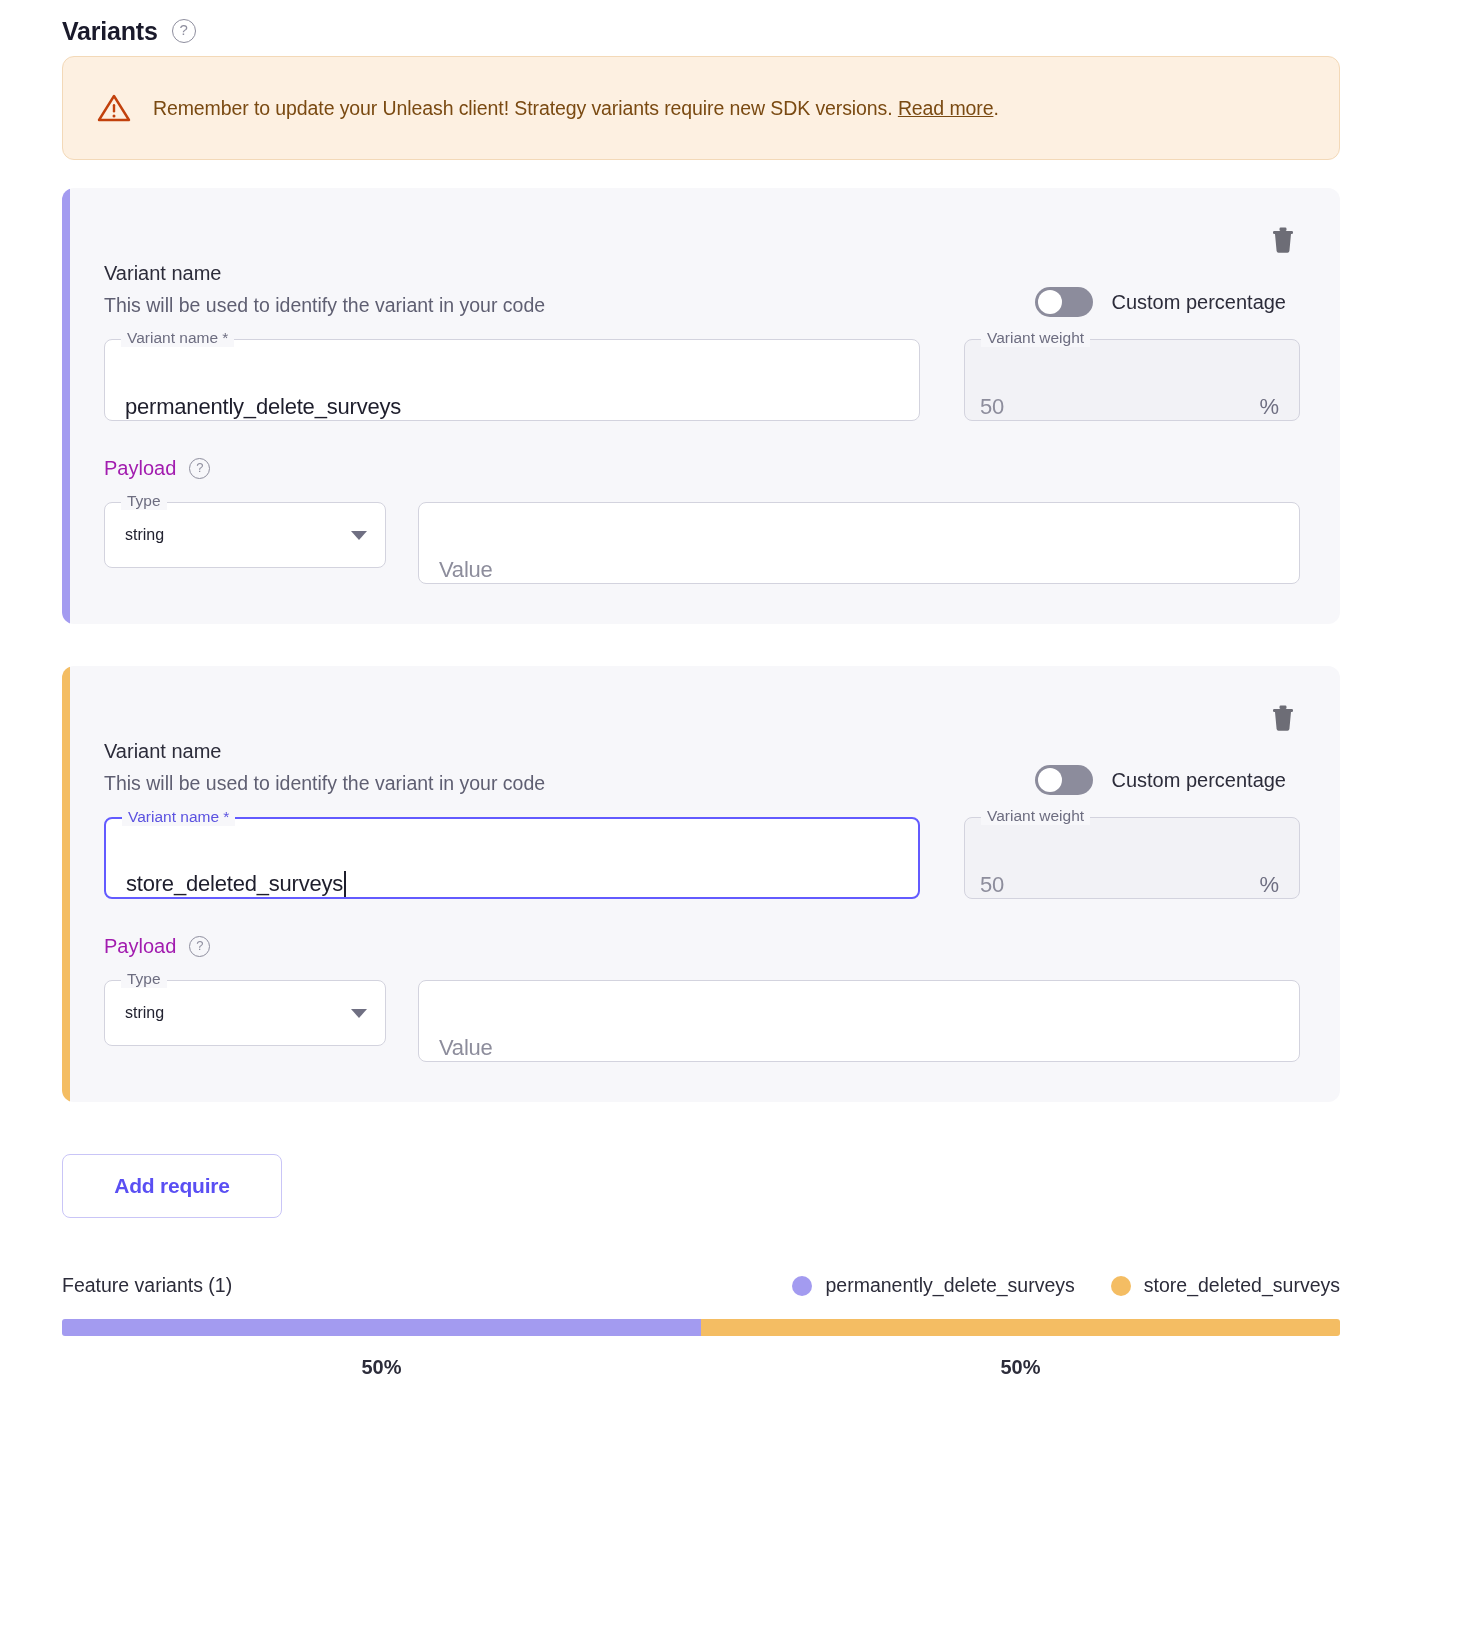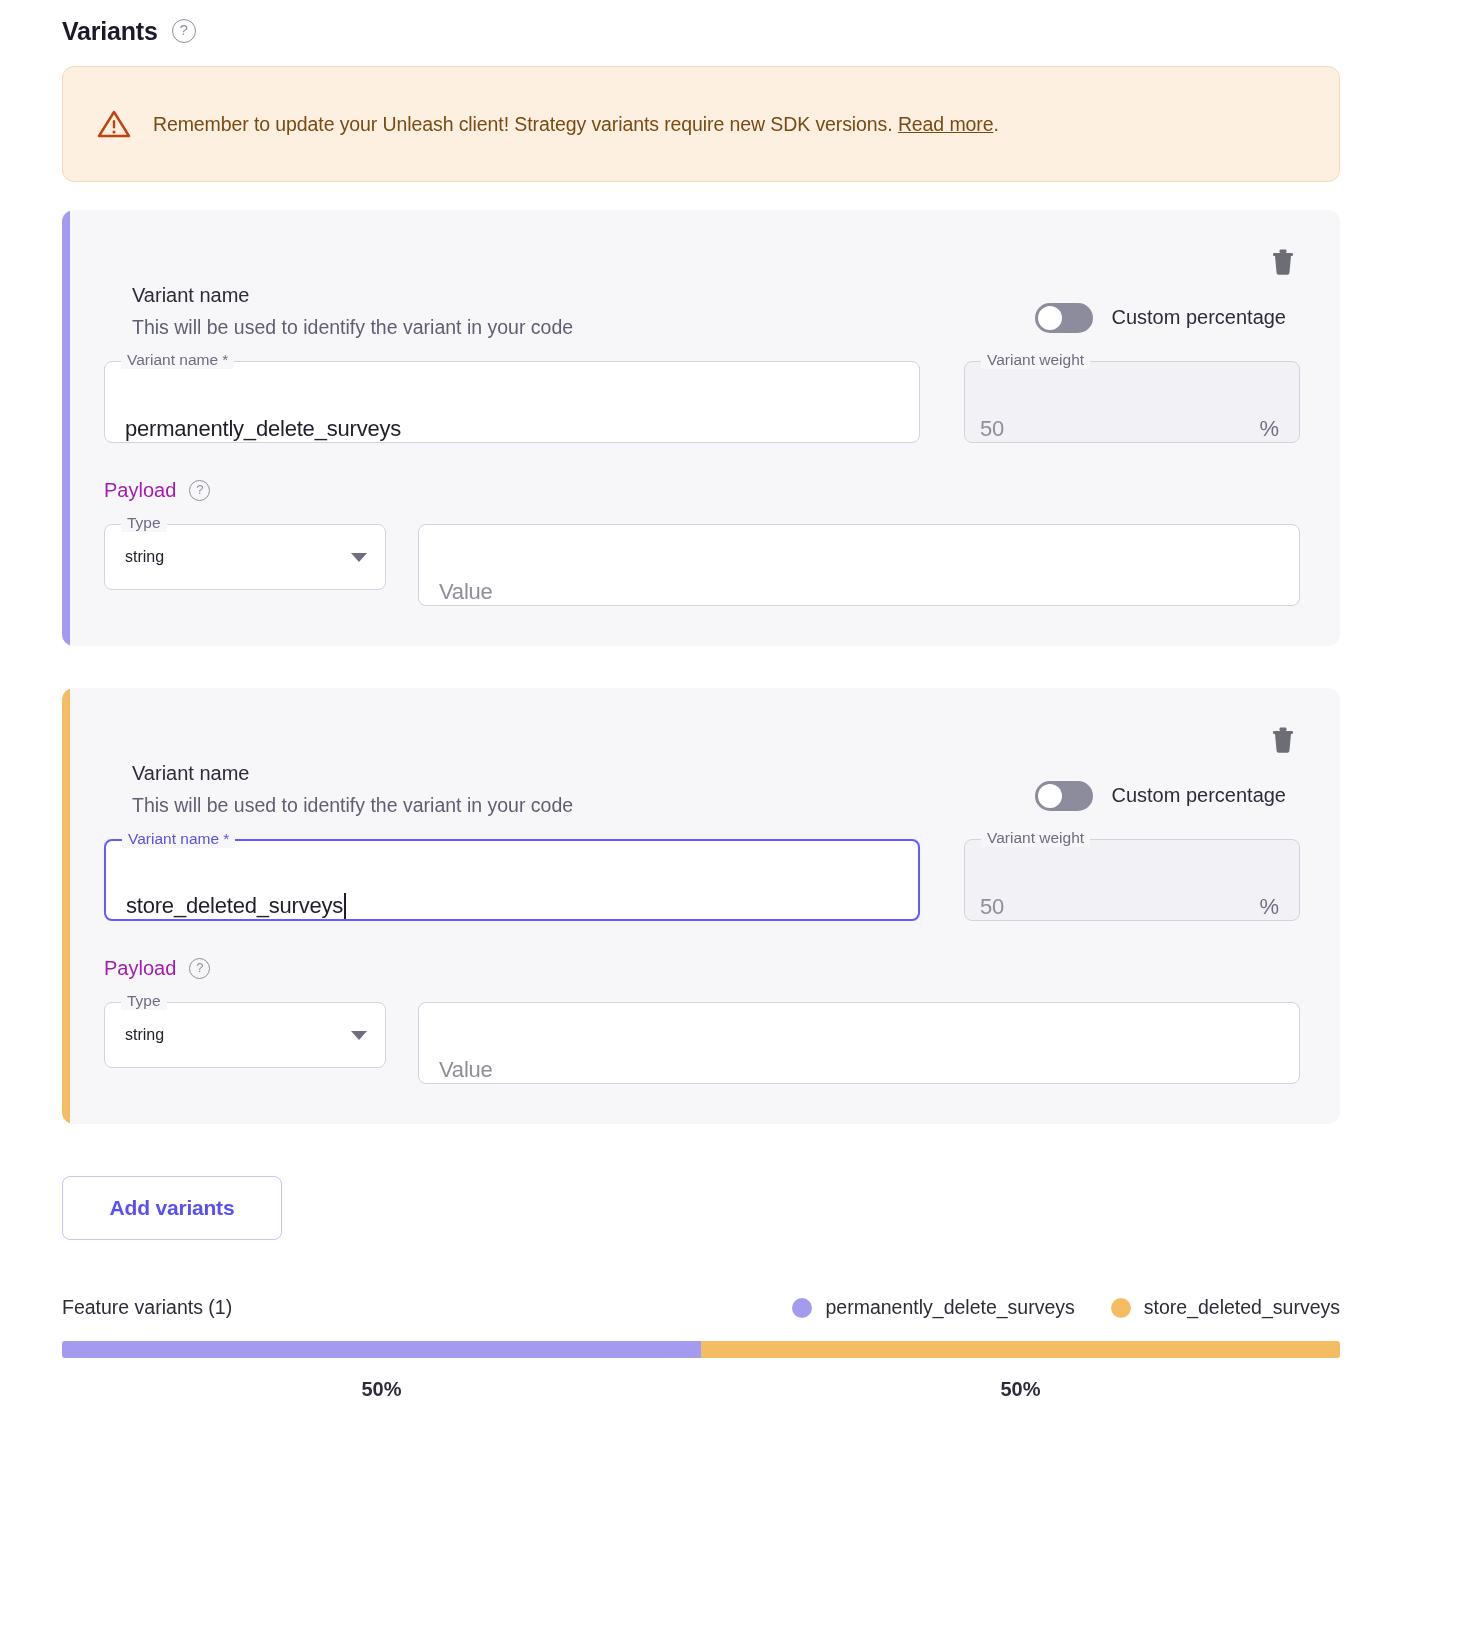--- a/index.html
+++ b/index.html
@@ -39,25 +39,25 @@
     font-size: 15px;
     line-height: 20px;
     text-align: center;
     display: inline-block;
     cursor: pointer;
     user-select: none;
   }
 
   
   .banner {
-    margin: 14px 118px 0 62px;
+    margin: 4px 118px 0 62px;
     background: #fdf0e1;
     border: 1px solid #f3d9b8;
     border-radius: 12px;
-    height: 116px;
+    height: 104px;
     display: flex;
     align-items: center;
     gap: 22px;
     padding: 0 34px;
   }
   .banner-icon {
     flex: 0 0 auto;
     width: 34px; height: 30px;
     position: relative;
   }
@@ -95,23 +95,22 @@
   }
   .trash-btn {
     width: 34px; height: 34px;
     display: flex; align-items: center; justify-content: center;
     cursor: pointer;
     opacity: .85;
   }
   .row-labels {
     display: flex;
     justify-content: space-between;
-    align-items: center;
+    align-items: flex-end;
     margin-top: 6px;
-    margin-left: 28px;
   }
   .label-block .lbl-strong {
     font-size: 20px;
     color: #2c2c3a;
     margin-bottom: 9px;
   }
   .label-block .lbl-sub {
     font-size: 19.5px;
     color: #5f5f72;
   }
@@ -412,21 +411,21 @@
         <span class="legend">Type</span>
         <span class="val">string</span>
         <span class="caret-down"></span>
       </div>
       <div class="field value">
         <span class="val muted">Value</span>
       </div>
     </div>
   </div>
 
-  <div class="add-variant">Add variants</div>
+  <div class="add-variant">Add require</div>
 
   <div class="summary">
     <div class="summary-top">
       <div class="summary-title">Feature variants (1)</div>
       <div class="legend-items">
         <div class="legend-item">
           <span class="dot" style="background:#a39bf0"></span>
           <span class="legend-name">permanently_delete_surveys</span>
         </div>
         <div class="legend-item">

